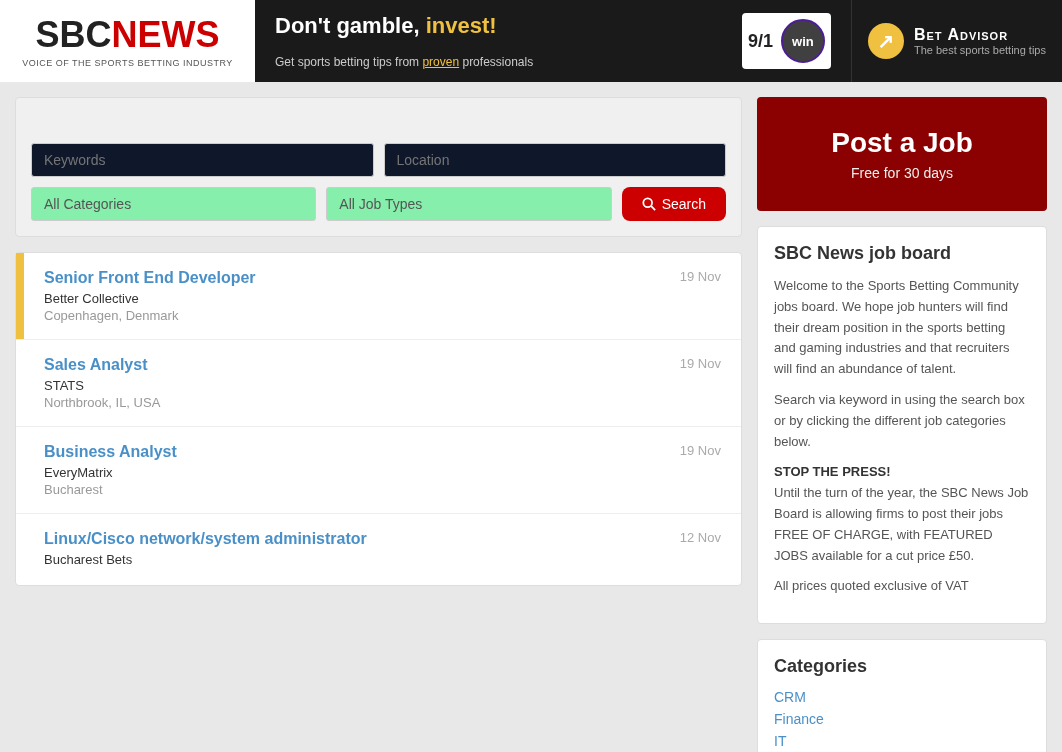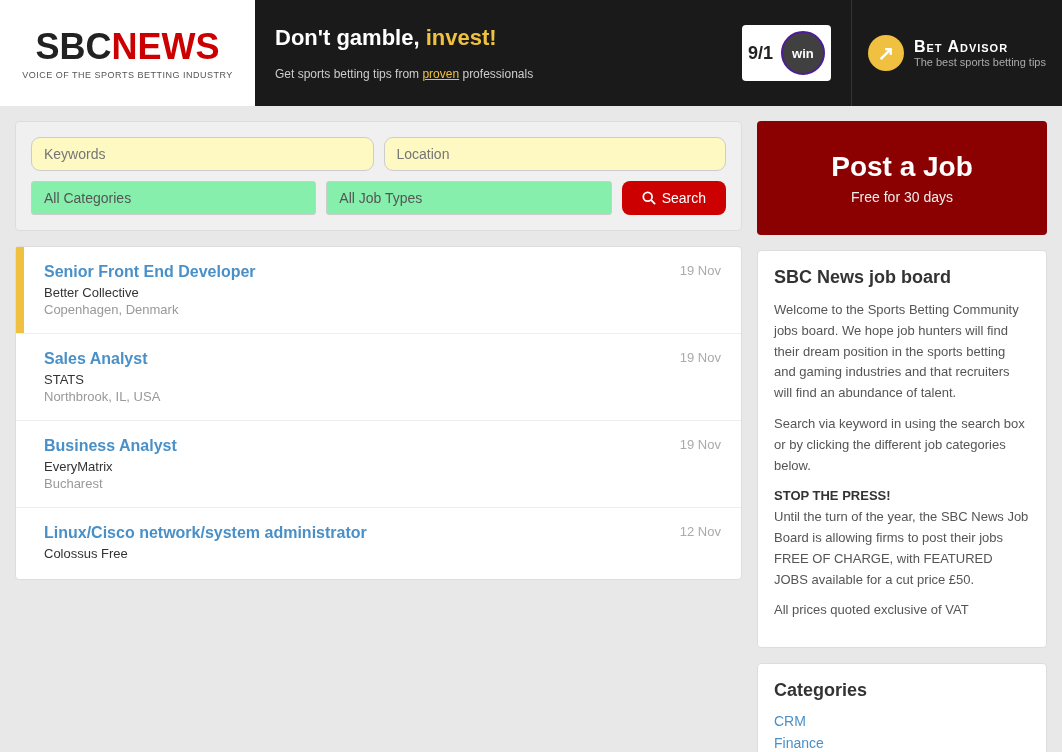--- a/index.html
+++ b/index.html
@@ -1,19 +1,19 @@
 <!DOCTYPE html>
 <html><head>
   <meta charset="utf-8">
   <style>
     * { box-sizing: border-box; margin: 0; padding: 0; }
     body { font-family: Arial, sans-serif; background: #e8e8e8; font-size: 14px; }
 
     
-    .header { display: flex; height: 106px; }
+    .header { display: flex; height: 82px; }
     .header-logo { background: #fff; width: 255px; display: flex; flex-direction: column; align-items: center; justify-content: center; padding: 10px; flex-shrink: 0; }
     .logo-sbc { font-size: 36px; font-weight: bold; }
     .logo-sbc .sbc { color: #222; }
     .logo-sbc .news { color: #cc0000; }
     .logo-tagline { font-size: 9px; color: #555; text-transform: uppercase; letter-spacing: 0.5px; margin-top: 2px; }
     .header-ad { flex: 1; background: #1a1a1a; display: flex; align-items: center; padding: 0 20px; gap: 20px; }
     .header-ad-text { color: #fff; font-size: 22px; font-weight: bold; }
     .header-ad-text .invest { color: #f0c040; }
     .header-ad-sub { color: #ccc; font-size: 12px; margin-top: 16px; }
     .header-ad-sub u { color: #f0c040; }
@@ -28,21 +28,21 @@
 
     
     .main-wrapper { display: flex; gap: 0; padding: 15px; gap: 15px; }
     .left-col { flex: 1; }
     .right-col { width: 290px; flex-shrink: 0; }
 
     
     .search-box { background: #f0f0f0; border: 1px solid #ddd; border-radius: 4px; padding: 15px; margin-bottom: 15px; }
     .search-row-1 { display: flex; gap: 10px; margin-bottom: 10px; }
     .search-row-2 { display: flex; gap: 10px; }
-    .search-input { border: 1px solid #ccc; border-radius: 9px; padding: 8px 12px; font-size: 14px; color: #888; background: #fef9c3; flex: 1; outline: none; }
+    .search-input { border: 1px solid #ccc; border-radius: 3px; padding: 8px 12px; font-size: 14px; color: #888; background: #0f172a; flex: 1; outline: none; margin-top: 30px; }
     .search-select { border: 1px solid #ccc; border-radius: 3px; padding: 8px 12px; font-size: 14px; color: #555; background: #86efac; flex: 1; outline: none; appearance: none; cursor: pointer; }
     .search-btn { background: #cc0000; color: #fff; border: none; border-radius: 8px; padding: 8px 20px; font-size: 14px; cursor: pointer; display: flex; align-items: center; gap: 6px; flex-shrink: 0; }
 
     
     .job-list { background: #fff; border: 1px solid #ddd; border-radius: 4px; }
     .job-item { display: flex; align-items: stretch; border-bottom: 1px solid #eee; position: relative; }
     .job-item:last-child { border-bottom: none; }
     .job-accent { width: 8px; background: #f0c040; flex-shrink: 0; }
     .job-accent.hidden { background: transparent; }
     .job-content { flex: 1; padding: 16px 20px; }
@@ -155,21 +155,21 @@
           <div class="job-company">EveryMatrix</div>
           <div class="job-location">Bucharest</div>
         </div>
         <div class="job-date">19 Nov</div>
       </div>
 
       <div class="job-item">
         <div class="job-accent hidden"></div>
         <div class="job-content">
           <a class="job-title" href="#">Linux/Cisco network/system administrator</a>
-          <div class="job-company">Colossus Free</div>
+          <div class="job-company">Bucharest Bets</div>
           <div class="job-location"></div>
         </div>
         <div class="job-date">12 Nov</div>
       </div>
 
     </div>
   </div>
 
   <div class="right-col">
 

